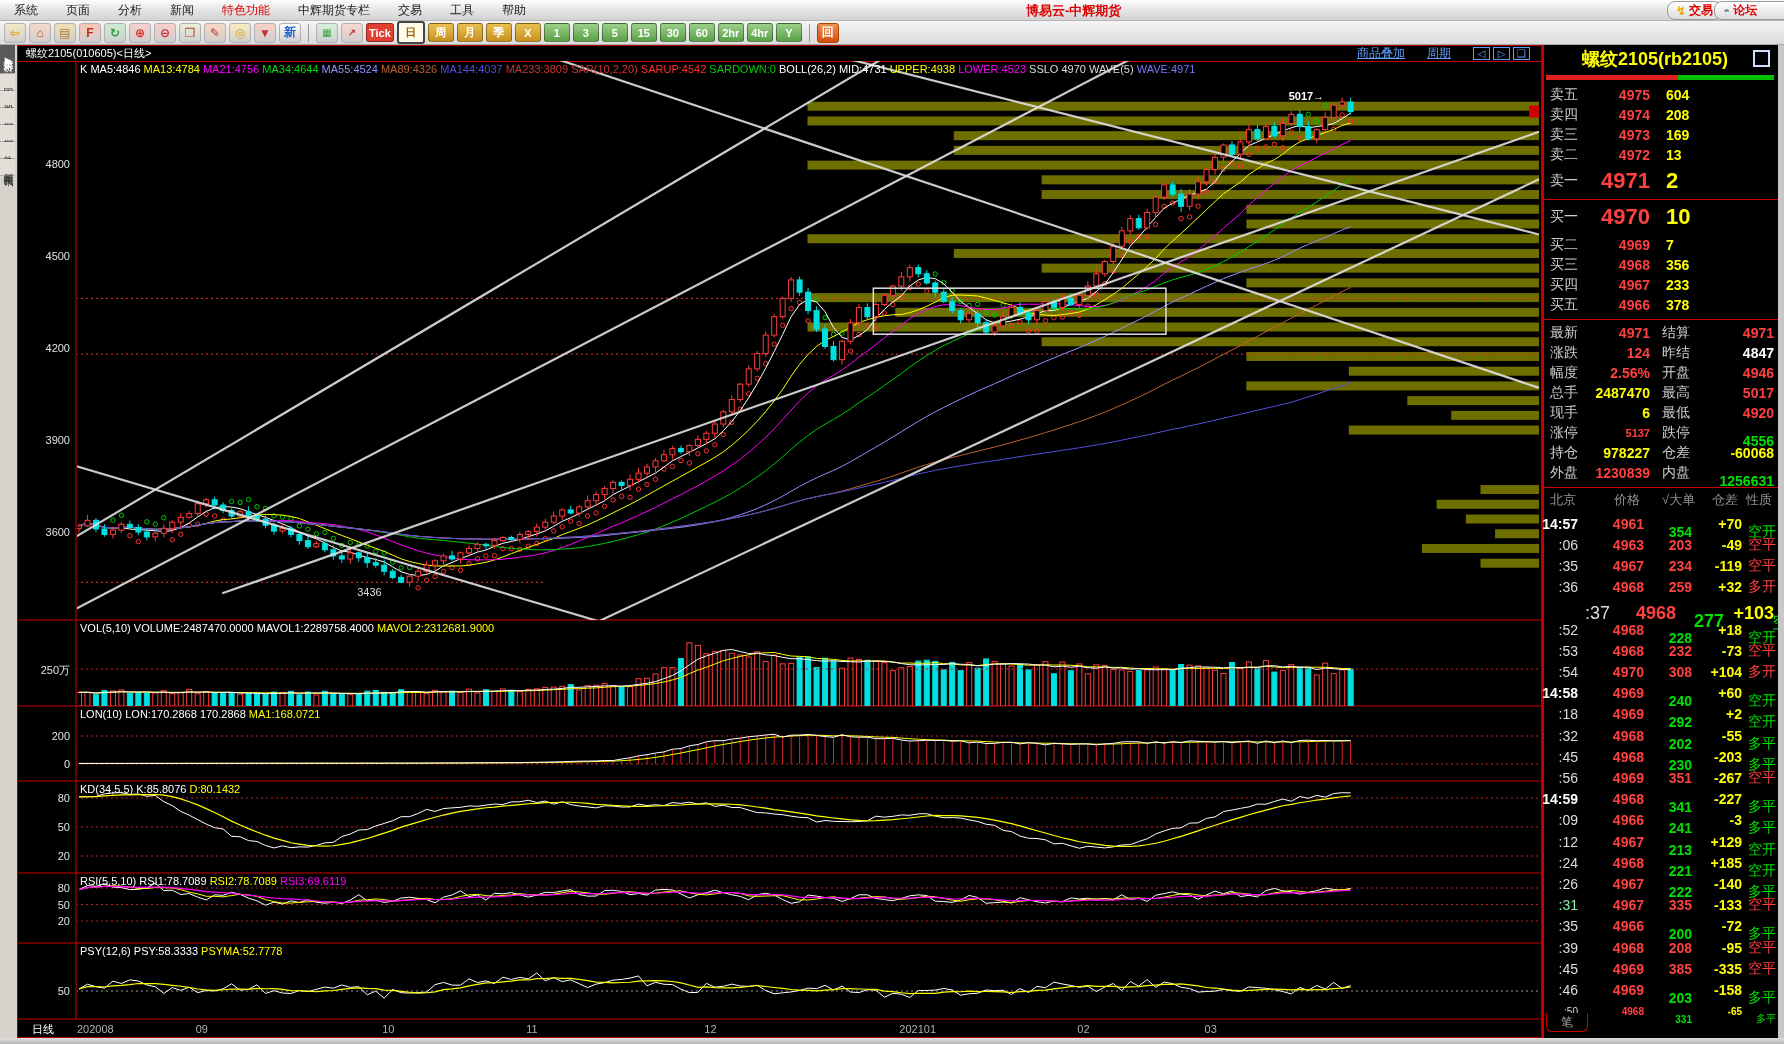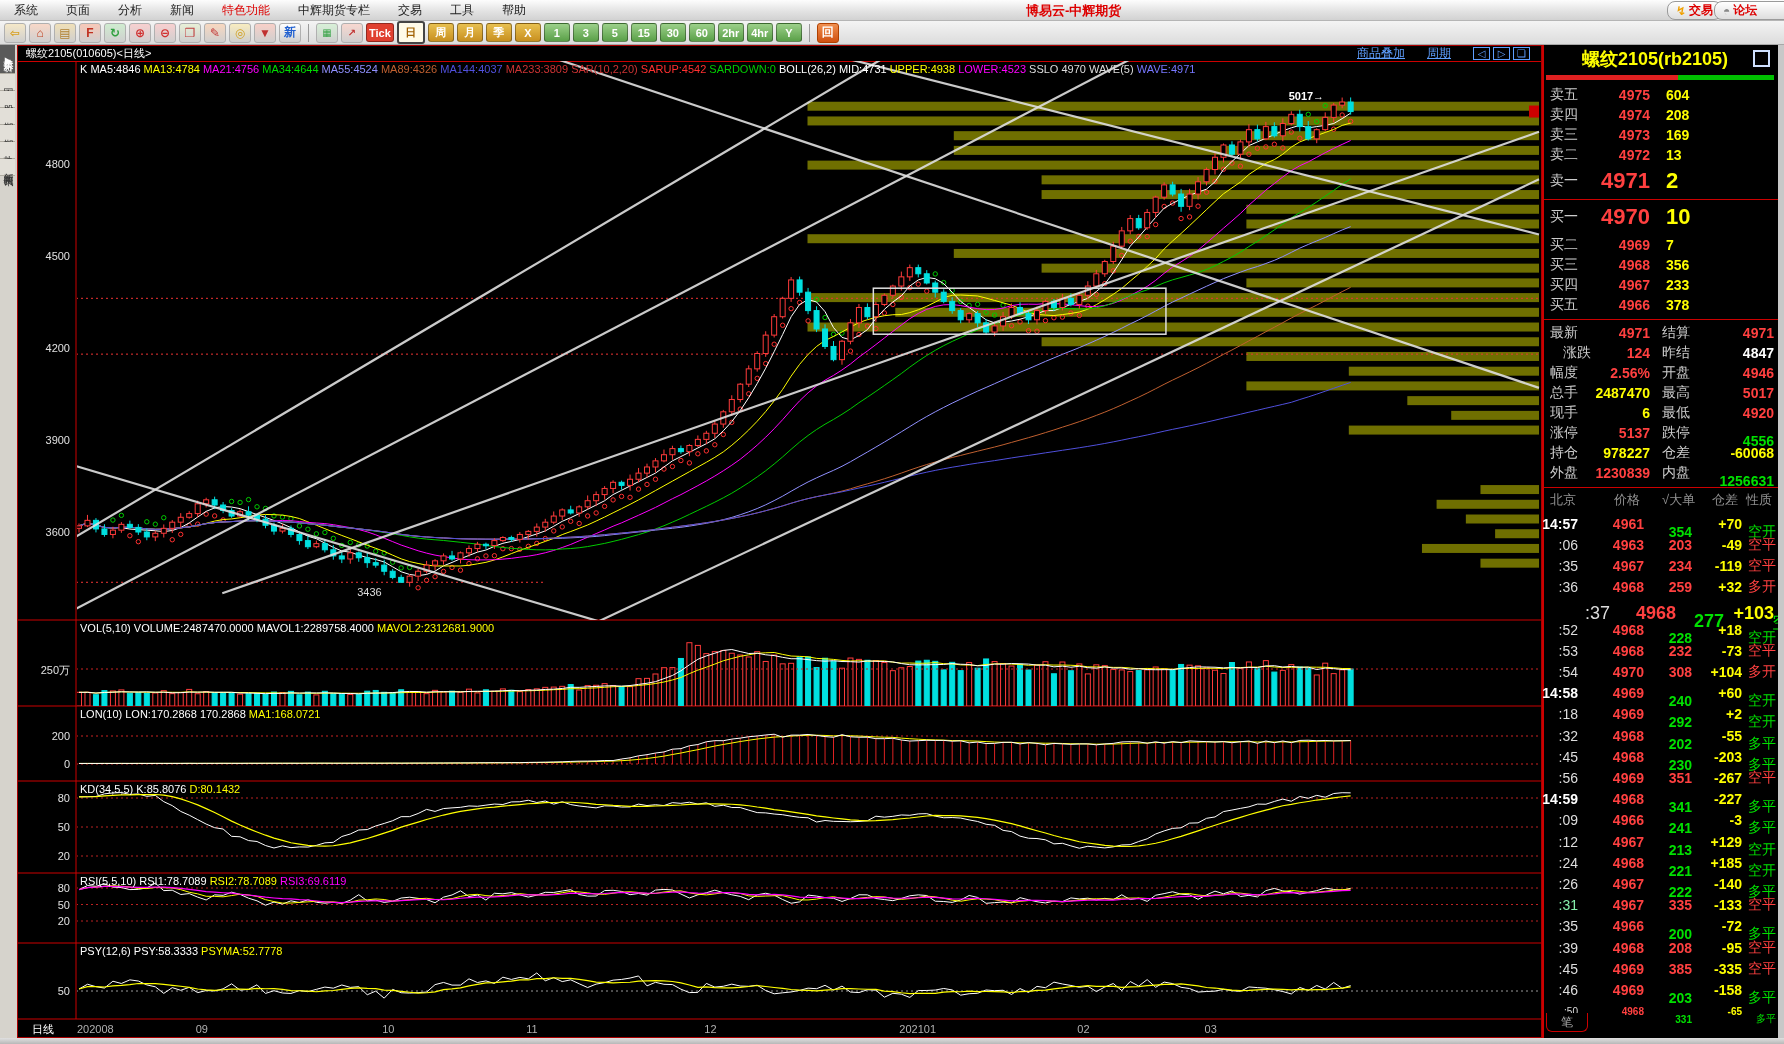--- a/index.html
+++ b/index.html
@@ -1100,21 +1100,21 @@
         <span class="y" style="position:absolute;left:122px;font-size:14px;">378</span>
       </div>
       <div class="sepln" style="top:274px;"></div>
       <div class="qrow" style="top:278px;height:20px;align-items:center;">
         <span class="qlab" style="margin-left:6px;font-size:14px;">最新</span>
         <span class="r" style="position:absolute;right:128px;font-size:14px;">4971</span>
         <span class="qlab" style="position:absolute;left:118px;font-size:14px;">结算</span>
         <span class="r" style="position:absolute;right:4px;font-size:14px;">4971</span>
       </div>
       <div class="qrow" style="top:298px;height:20px;align-items:center;">
-        <span class="qlab" style="margin-left:19px;font-size:14px;">涨跌</span>
+        <span class="qlab" style="margin-left:6px;font-size:14px;">涨跌</span>
         <span class="r" style="position:absolute;right:128px;font-size:14px;">124</span>
         <span class="qlab" style="position:absolute;left:118px;font-size:14px;">昨结</span>
         <span class="w" style="position:absolute;right:4px;font-size:14px;">4847</span>
       </div>
       <div class="qrow" style="top:318px;height:20px;align-items:center;">
         <span class="qlab" style="margin-left:6px;font-size:14px;">幅度</span>
         <span class="r" style="position:absolute;right:128px;font-size:14px;">2.56%</span>
         <span class="qlab" style="position:absolute;left:118px;font-size:14px;">开盘</span>
         <span class="r" style="position:absolute;right:4px;font-size:14px;">4946</span>
       </div>
@@ -1125,21 +1125,21 @@
         <span class="r" style="position:absolute;right:4px;font-size:14px;">5017</span>
       </div>
       <div class="qrow" style="top:358px;height:20px;align-items:center;">
         <span class="qlab" style="margin-left:6px;font-size:14px;">现手</span>
         <span class="y" style="position:absolute;right:128px;font-size:14px;">6</span>
         <span class="qlab" style="position:absolute;left:118px;font-size:14px;">最低</span>
         <span class="r" style="position:absolute;right:4px;font-size:14px;">4920</span>
       </div>
       <div class="qrow" style="top:378px;height:20px;align-items:center;">
         <span class="qlab" style="margin-left:6px;font-size:14px;">涨停</span>
-        <span class="r" style="position:absolute;right:128px;font-size:14px;">5137</span>
+        <span class="r" style="position:absolute;right:128px;font-size:11px;">5137</span>
         <span class="qlab" style="position:absolute;left:118px;font-size:14px;">跌停</span>
         <span class="g" style="position:absolute;right:4px;font-size:14px;">4556</span>
       </div>
       <div class="qrow" style="top:398px;height:20px;align-items:center;">
         <span class="qlab" style="margin-left:6px;font-size:14px;">持仓</span>
         <span class="y" style="position:absolute;right:128px;font-size:14px;">978227</span>
         <span class="qlab" style="position:absolute;left:118px;font-size:14px;">仓差</span>
         <span class="y" style="position:absolute;right:4px;font-size:14px;">-60068</span>
       </div>
       <div class="qrow" style="top:418px;height:20px;align-items:center;">

